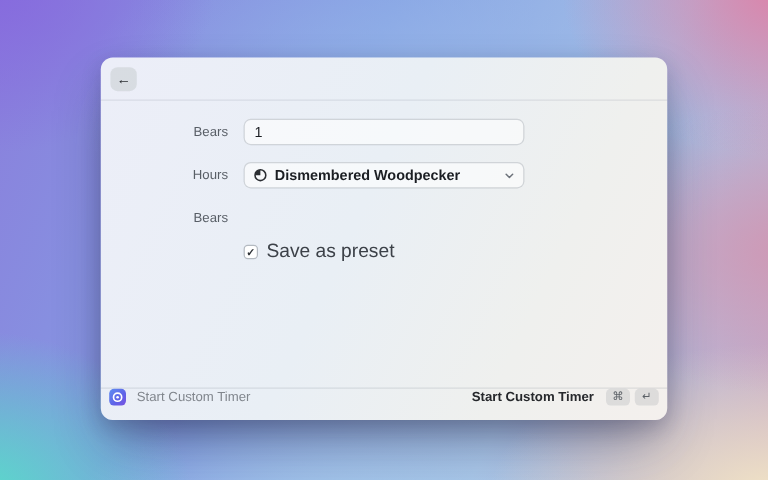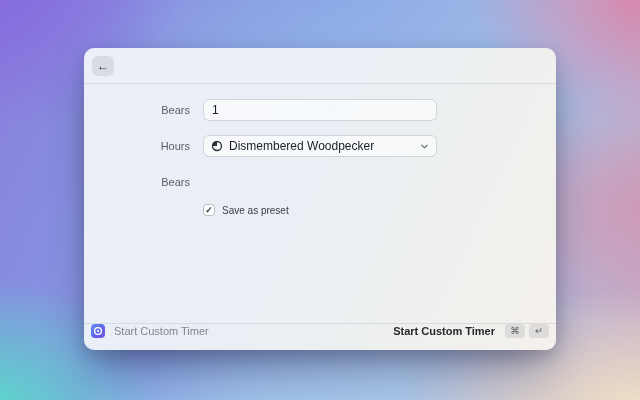--- a/index.html
+++ b/index.html
@@ -55,33 +55,34 @@
     border-radius:6px;padding:0 8px;
     font-size:12px;color:#1b1e23;
     font-family:"Liberation Sans", sans-serif;
     outline:none;
   }
   .field::placeholder{color:#a6acb4;}
   .field.focused{border:1.5px solid #43474d;background:rgba(255,255,255,0.75);}
   .select{
     display:flex;align-items:center;gap:6px;cursor:pointer;
     padding:0 7px;
+    font-weight:bold;
   }
   .select .sval{flex:1 1 auto;font-size:12px;color:#1b1e23;}
   .sicon{display:flex;align-items:center;}
   .chev{display:flex;align-items:center;color:#6c727a;}
   .cbrow{margin-top:-4px;height:14px;}
   .cbwrap{display:flex;align-items:center;gap:7px;cursor:pointer;}
   .cb{
     width:12px;height:12px;border-radius:3.5px;box-sizing:border-box;
     background:#ffffff;border:1px solid #b4bac1;
     display:flex;align-items:center;justify-content:center;
     font-size:9px;line-height:1;color:#2e3237;font-weight:bold;
   }
-  .cbl{font-size:10px;color:#3c4148;text-align:center;}
+  .cbl{font-size:16px;color:#3c4148;text-align:center;}
   .footer{
     flex:0 0 27px;height:27px;
     border-top:1px solid rgba(110,120,135,0.18);
     display:flex;align-items:flex-start;justify-content:space-between;
     padding:0 7px;box-sizing:border-box;
   }
   .fleft{display:flex;align-items:center;gap:9px;}
   .appicon{
     width:14px;height:14px;border-radius:4px;flex:0 0 14px;
     background:linear-gradient(135deg,#5f8ef2 0%,#5f62e8 60%,#7a52e0 100%);

